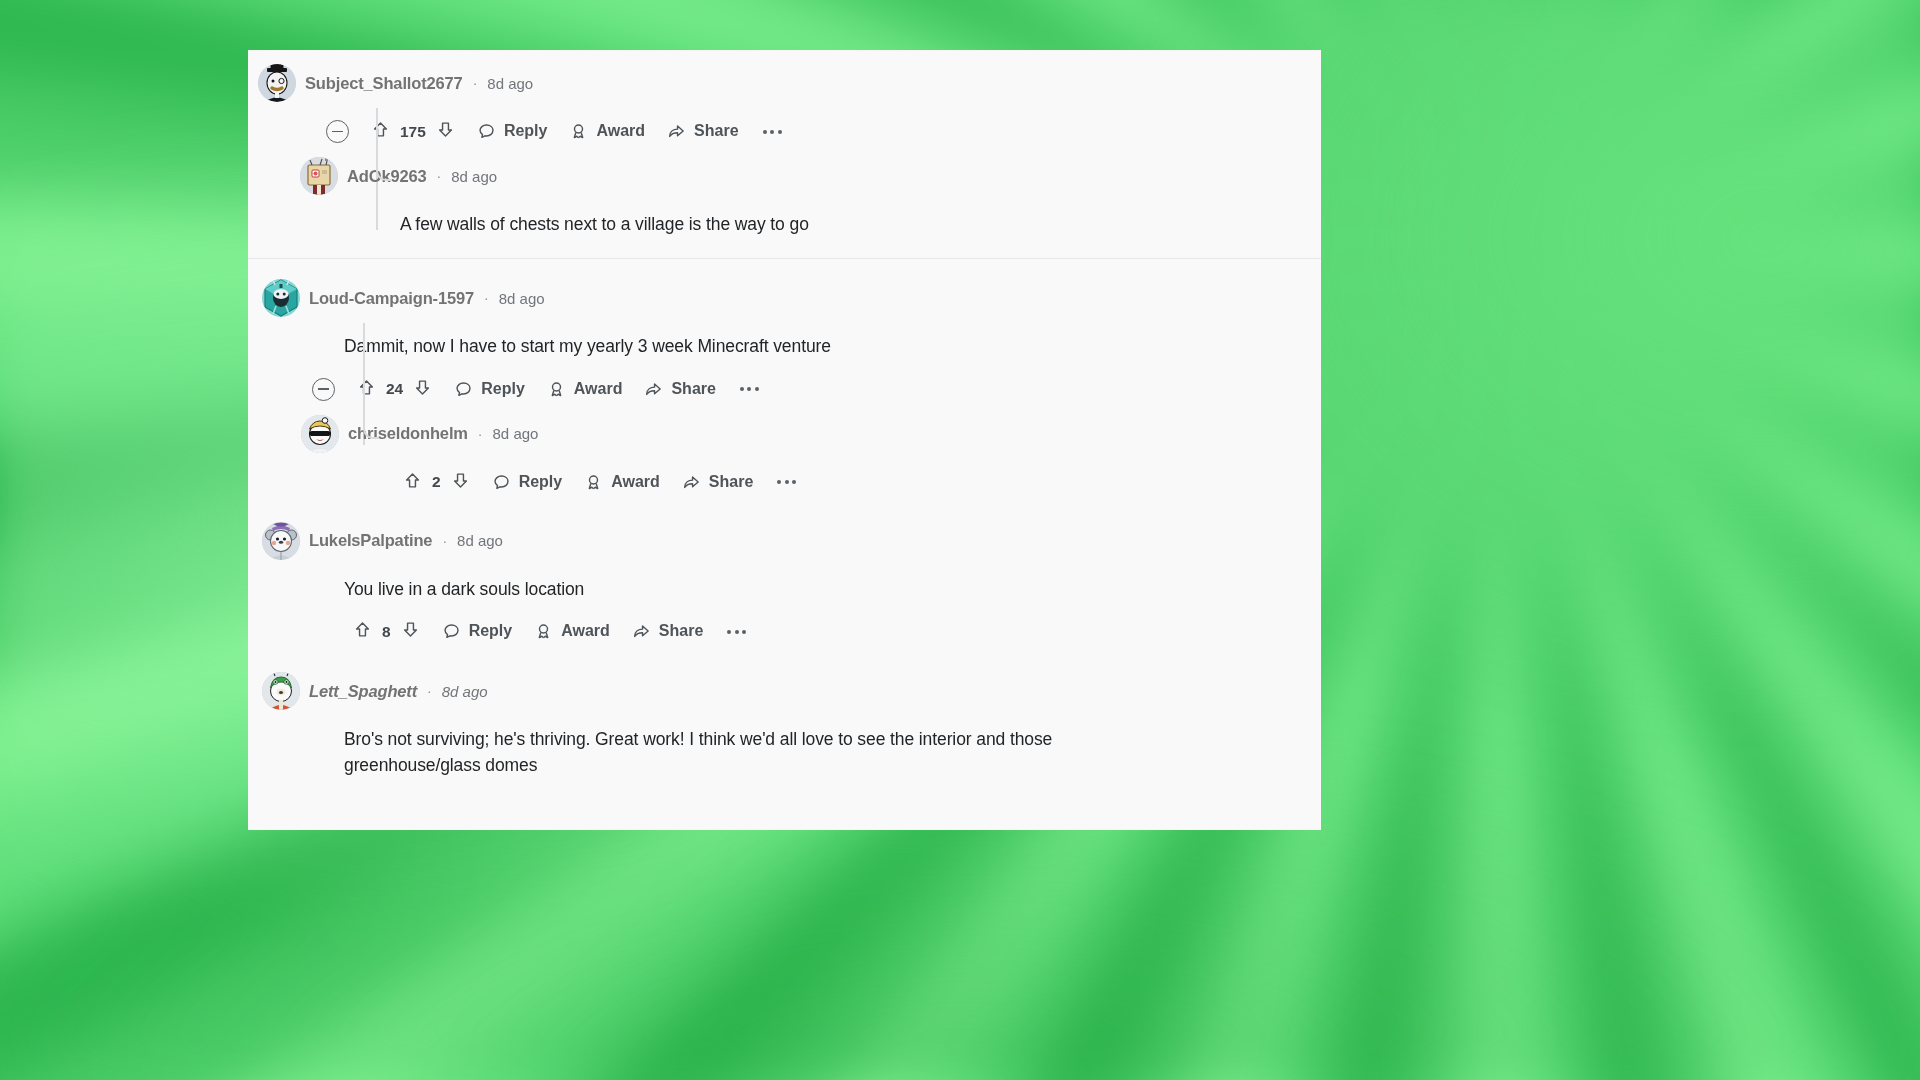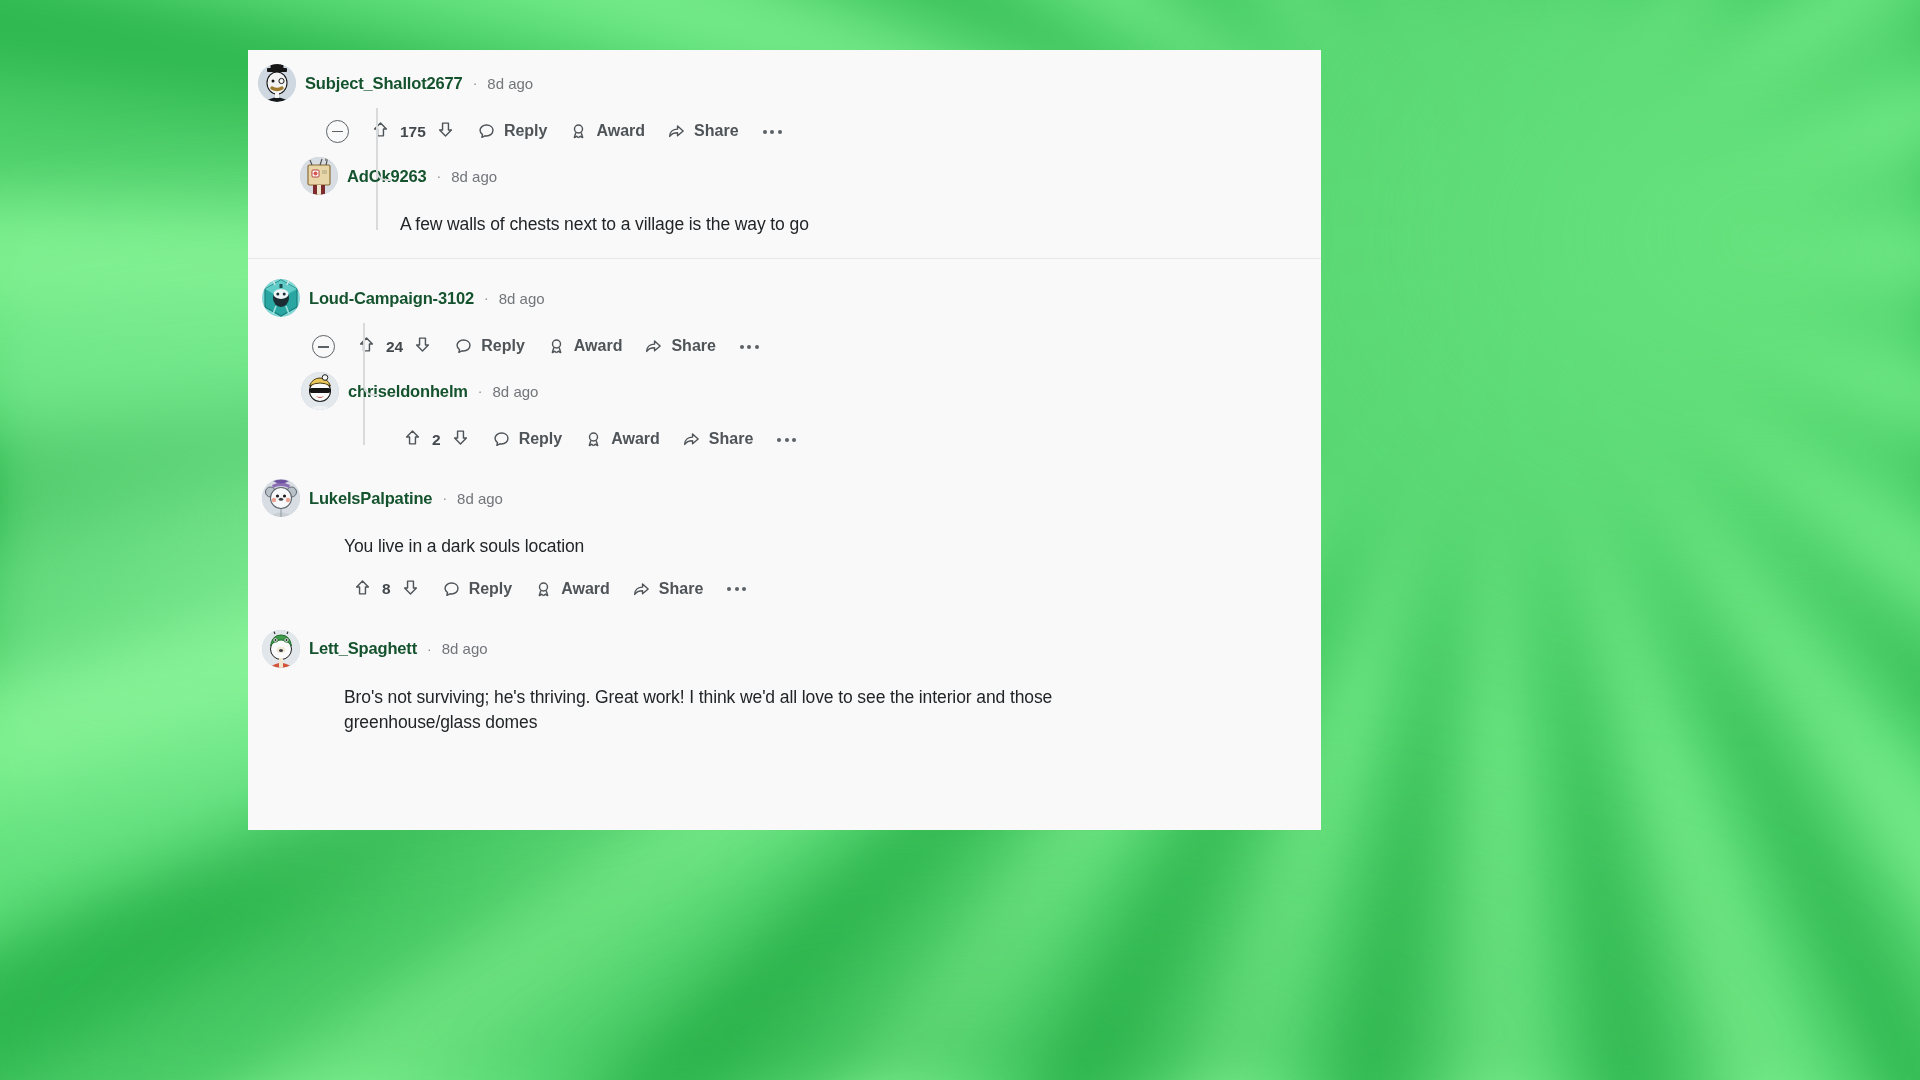--- a/index.html
+++ b/index.html
@@ -78,21 +78,21 @@
     flex: 0 0 38px;
     position: relative;
     overflow: hidden;
     background: #c9d2da;
   }
   .avatar svg { display: block; width: 100%; height: 100%; }
 
   .uname {
     font-size: 16.5px;
     font-weight: 700;
-    color: #14532d;
+    color: #737373;
     letter-spacing: -.15px;
     white-space: nowrap;
   }
   .dot {
     color: #8c9196;
     font-size: 14px;
     margin: 0 1px;
   }
   .age {
     font-size: 15px;
@@ -314,25 +314,26 @@
               <ellipse cx="19" cy="19" rx="8" ry="9" fill="#1b2d33"></ellipse>
               <ellipse cx="19" cy="15" rx="7.5" ry="5" fill="#eef4f5"></ellipse>
               <circle cx="15.8" cy="15" r="1.5" fill="#1b2d33"></circle>
               <circle cx="22.2" cy="15" r="1.5" fill="#1b2d33"></circle>
               <path d="M13 6 L11 1 M25 6 L27 1" stroke="#d8e6e6" stroke-width="1.4"></path>
               <rect x="17.5" y="5" width="3" height="4" fill="#1b4f52"></rect>
               <path d="M14 27 l-3 8 M24 27 l3 8" stroke="#9fe0dd" stroke-width="1.6"></path>
             </g>
           </svg>
         </div>
-        <div class="uname">Loud-Campaign-3102</div>
+        <div class="uname">Loud-Campaign-1597</div>
         <div class="dot">·</div>
         <div class="age">8d ago</div>
       </div>
 
+      <div class="cbody" style="margin-top:17px; margin-left:0px;">Dammit, now I have to start my yearly 3 week Minecraft venture</div>
 
       <div class="actions" style="margin-top:18px; margin-left:-32px; gap:22px;">
         <div class="collapse">
             <i></i>
           </div>
         <div class="vote">
           <span>
             <svg width="19" height="19" viewBox="0 0 20 20">
                 <path d="M10 3.2 3.8 9.4h3.1v7.3h6.2V9.4h3.1z" fill="none" stroke="#4f5458" stroke-width="1.5" stroke-linejoin="round"></path>
               </svg>
@@ -537,21 +538,21 @@
             <i></i>
             <i></i>
           </div>
       </div>
     </div>
   </div>
 
   <div class="thread" style="padding-top:29px;">
     <div class="comment" style="padding:0 0 0 96px;">
 
-      <div class="chead" style="margin-left:-82px;">
+      <div class="chead" style="margin-left:-82px;font-style:italic;">
         <div class="avatar">
           <svg viewBox="0 0 38 38" aria-hidden="true">
             <defs>
                 <clipPath id="cl6">
                   <circle cx="19" cy="19" r="19"></circle>
                 </clipPath>
               </defs>
             <g clip-path="url(#cl6)">
               <rect width="38" height="38" fill="#e2e7eb"></rect>
               <circle cx="19" cy="19" r="10.5" fill="#fbfbfb" stroke="#1f1f1f" stroke-width="1"></circle>

